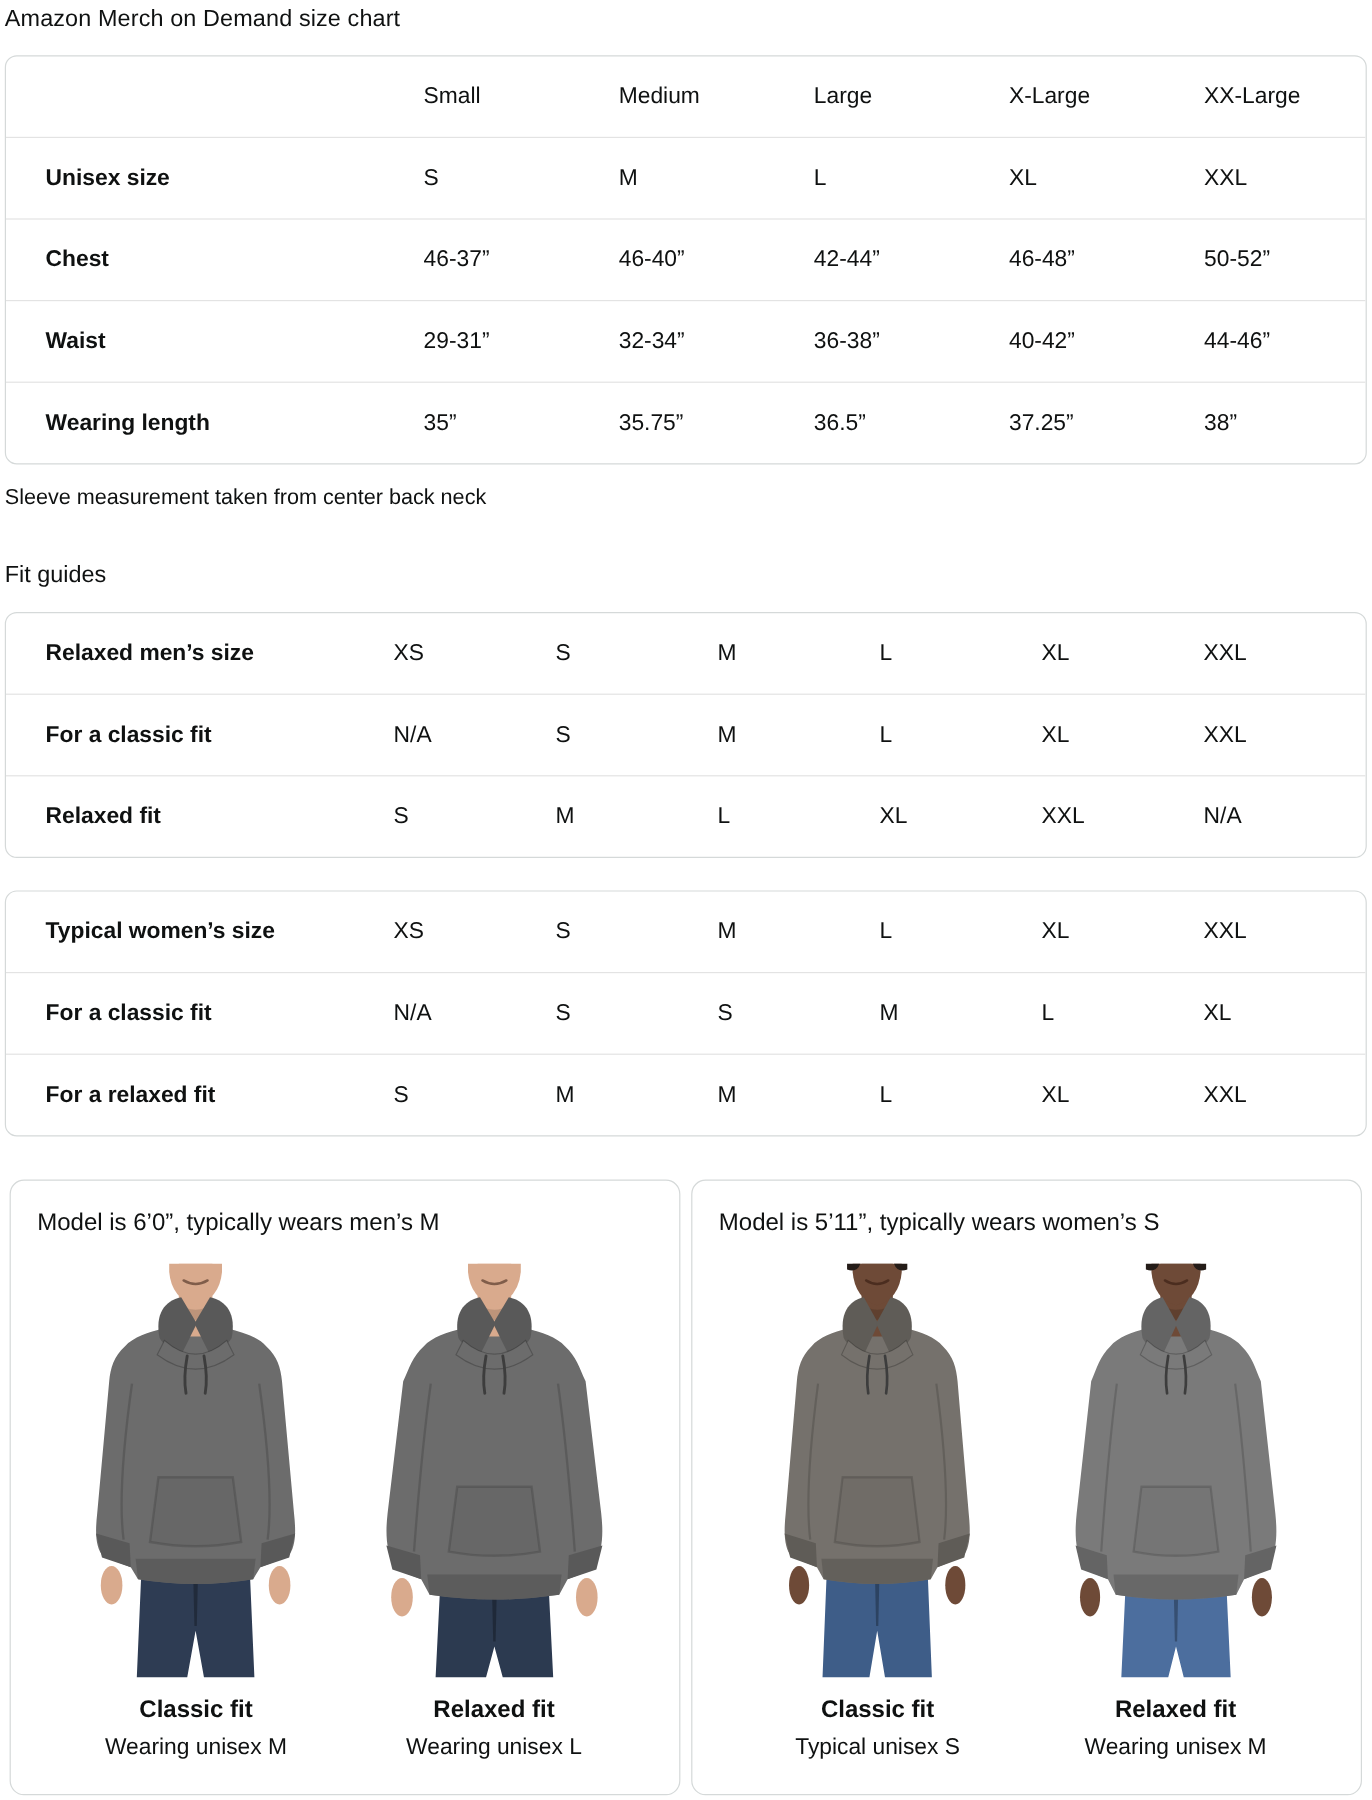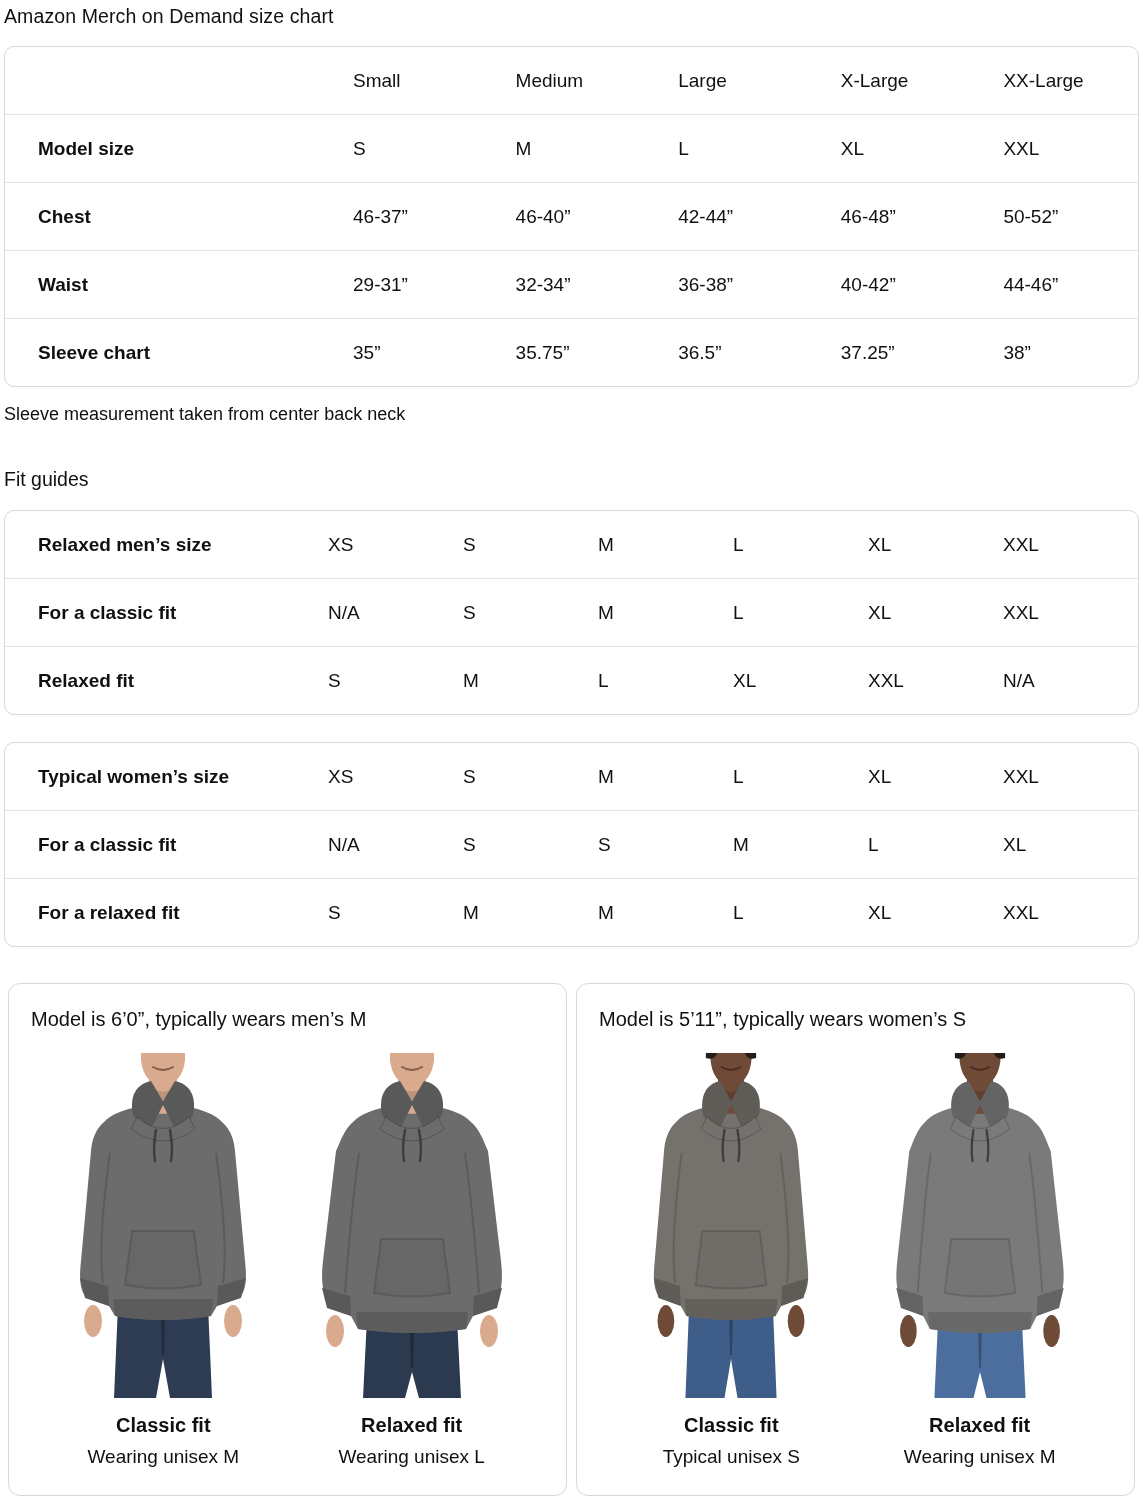--- a/index.html
+++ b/index.html
@@ -41,21 +41,21 @@
   <section class="tbl" id="size-table">
       <div class="trow c5 hdr">
         <div class="tcell"></div>
         <div class="tcell">Small</div>
         <div class="tcell">Medium</div>
         <div class="tcell">Large</div>
         <div class="tcell">X-Large</div>
         <div class="tcell">XX-Large</div>
       </div>
       <div class="trow c5">
-        <div class="tcell">Model size</div>
+        <div class="tcell">Unisex size</div>
         <div class="tcell">S</div>
         <div class="tcell">M</div>
         <div class="tcell">L</div>
         <div class="tcell">XL</div>
         <div class="tcell">XXL</div>
       </div>
       <div class="trow c5">
         <div class="tcell">Chest</div>
         <div class="tcell">46-37”</div>
         <div class="tcell">46-40”</div>
@@ -65,21 +65,21 @@
       </div>
       <div class="trow c5">
         <div class="tcell">Waist</div>
         <div class="tcell">29-31”</div>
         <div class="tcell">32-34”</div>
         <div class="tcell">36-38”</div>
         <div class="tcell">40-42”</div>
         <div class="tcell">44-46”</div>
       </div>
       <div class="trow c5">
-        <div class="tcell">Sleeve chart</div>
+        <div class="tcell">Wearing length</div>
         <div class="tcell">35”</div>
         <div class="tcell">35.75”</div>
         <div class="tcell">36.5”</div>
         <div class="tcell">37.25”</div>
         <div class="tcell">38”</div>
       </div>
     </section>
 
   <p class="note">Sleeve measurement taken from center back neck</p>
 

